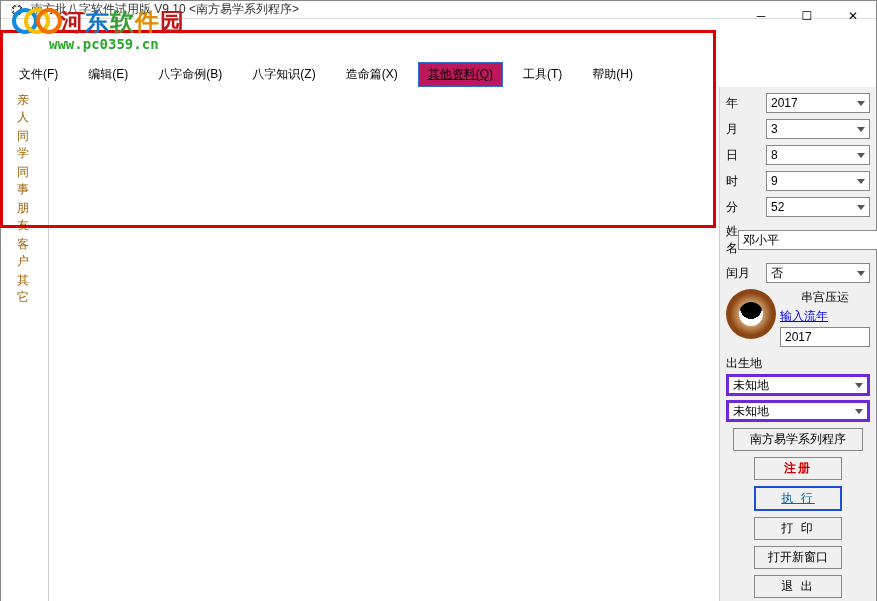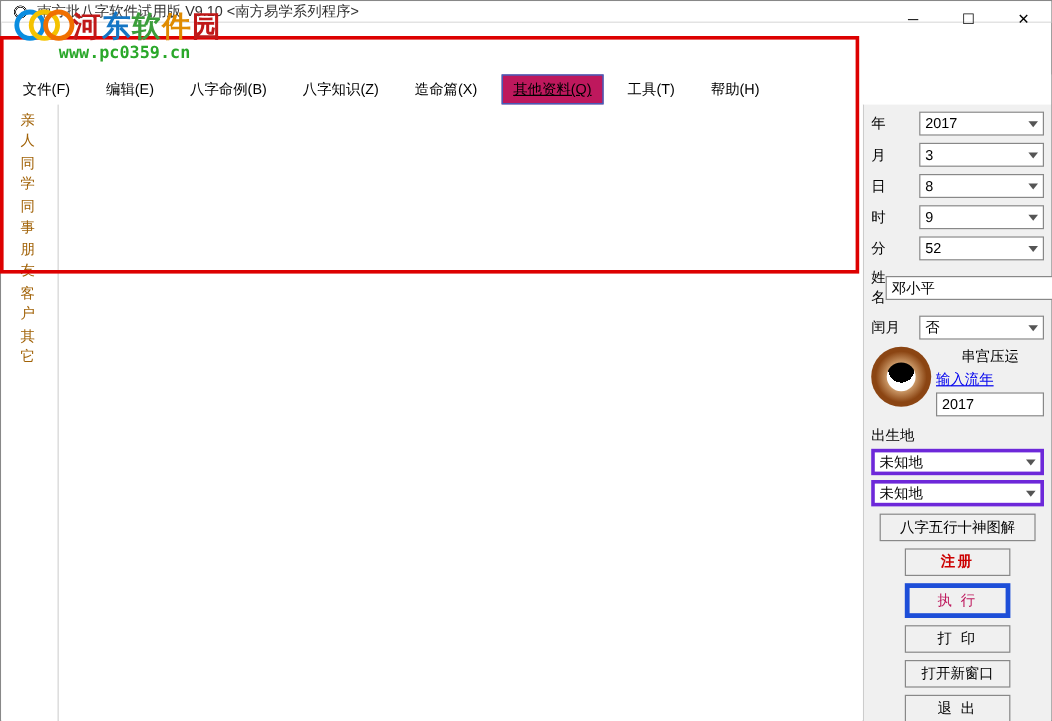--- a/index.html
+++ b/index.html
@@ -41,21 +41,21 @@
     .bagua-link { color: #0000ee; text-decoration: underline; font-size: 12px; display: block; margin-bottom: 2px; }
     .bagua-input { width: 100%; height: 20px; border: 1px solid #888; padding: 0 4px; font-size: 12px; }
     
     .section-label { font-size: 12px; margin-bottom: 2px; }
     .wide-select { width: 100%; height: 22px; border: 3px solid #6d28d9; background: #fff; font-size: 12px; padding: 0 4px; margin-bottom: 4px; display: flex; align-items: center; justify-content: space-between; }
     .wide-select::after { content: ""; width: 0; height: 0; border-left: 4px solid transparent; border-right: 4px solid transparent; border-top: 5px solid #555; }
     
     .action-btn { display: block; margin: 6px auto; padding: 2px 12px; border: 1px solid #888; background: #f0f0f0; font-size: 12px; cursor: pointer; min-width: 88px; text-align: center; letter-spacing: 2px; }
     .action-btn.wide { width: 130px; letter-spacing: 0; }
     .action-btn.red { color: #c00; font-weight: bold; }
-    .action-btn.blue-border { border: 4px solid #1d4ed8; color: #be185d; }
+    .action-btn.blue-border { border: 2px solid #1d4ed8; color: #0369a1; text-decoration: underline; }
     
     .watermark { position: absolute; left: 12px; top: 6px; z-index: 30; pointer-events: none; }
     .watermark-logo { display: flex; align-items: center; }
     .watermark-circles { position: relative; width: 52px; height: 32px; }
     .wc { position: absolute; width: 26px; height: 26px; border-radius: 50%; border: 4px solid; top: 2px; }
     .wc1 { border-color: #0a8de0; left: 0; }
     .wc2 { border-color: #f4c200; left: 12px; }
     .wc3 { border-color: #f07000; left: 24px; }
     .watermark-text { font-family: KaiTi, SimSun; font-size: 24px; font-weight: bold; display: flex; gap: 1px; margin-left: -4px; }
     .wt-red { color: #c01818; }
@@ -154,21 +154,21 @@
       </div>
 
       <div class="section-label">出生地</div>
       <div class="wide-select">
           <span>未知地</span>
         </div>
       <div class="wide-select">
           <span>未知地</span>
         </div>
 
-      <button class="action-btn wide">八字五行十神图解</button>
+      <button class="action-btn wide">南方易学系列程序</button>
       <button class="action-btn red">注册</button>
       <button class="action-btn blue-border">执 行</button>
       <button class="action-btn">打 印</button>
       <button class="action-btn" style="letter-spacing:0">打开新窗口</button>
       <button class="action-btn">退 出</button>
     </div>
   </div>
 </div>
 
 <div class="red-box"></div>

